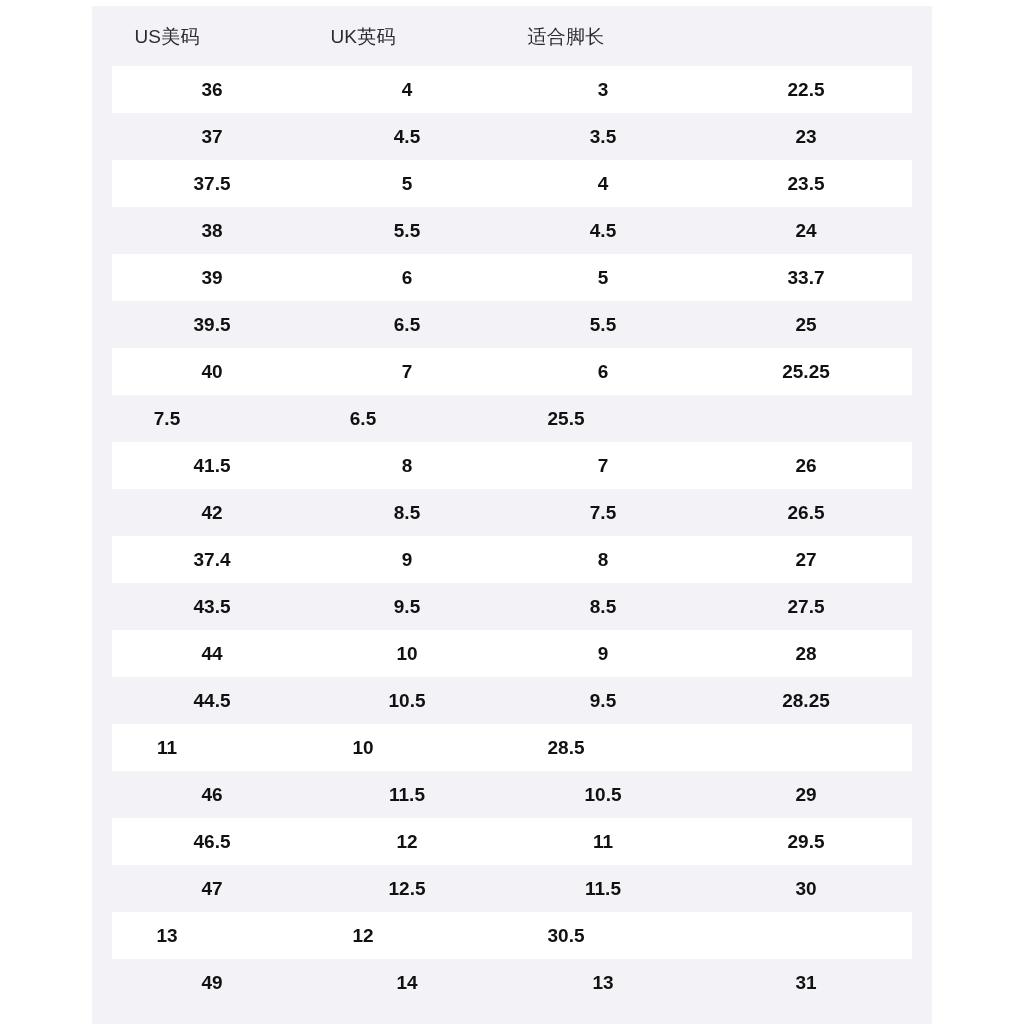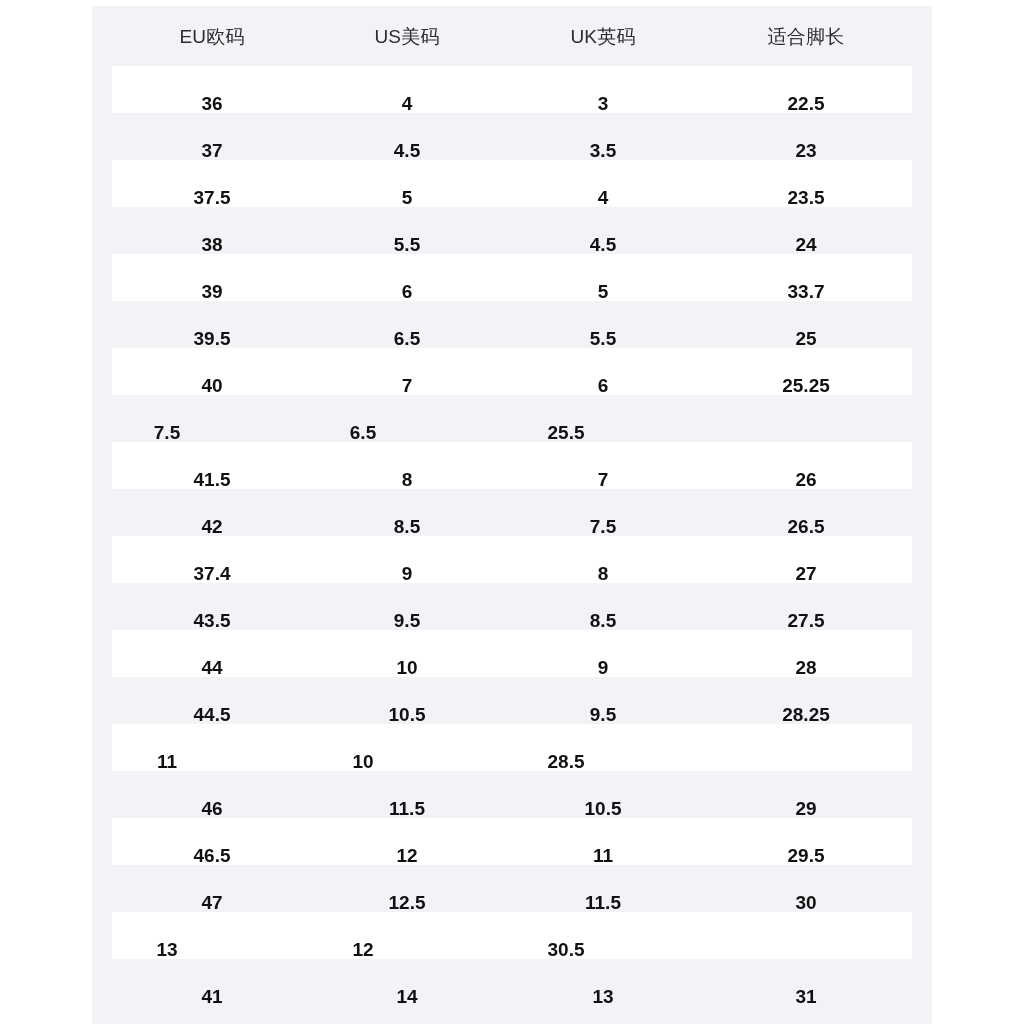--- a/index.html
+++ b/index.html
@@ -50,21 +50,21 @@
     line-height: 1;
   }
 
   
   #chart-body {
     position: relative;
   }
   .chart-row {
     display: flex;
     height: 47px;
-    align-items: flex-end;
+    align-items: center;
     background: #f3f2f7;
   }
   .chart-row.odd {
     background: transparent;
   }
   
   .chart-row.odd::before {
     content: "";
     position: absolute;
     left: 20px;
@@ -91,21 +91,20 @@
   .c3 { width: 164px; }   
 </style>
 </head>
 <body>
 
 <div id="page">
 
   <div id="size-chart-panel">
 
     <div id="chart-header">
-      <div class="hcell c0">EU欧码</div>
       <div class="hcell c1">US美码</div>
       <div class="hcell c2">UK英码</div>
       <div class="hcell c3">适合脚长</div>
     </div>
 
     <div id="chart-body">
         <div class="chart-row odd">
           <div class="cell c0">36</div>
           <div class="cell c1">4</div>
           <div class="cell c2">3</div>
@@ -210,21 +209,21 @@
           <div class="cell c1">12.5</div>
           <div class="cell c2">11.5</div>
           <div class="cell c3">30</div>
         </div>
         <div class="chart-row odd">
           <div class="cell c1">13</div>
           <div class="cell c2">12</div>
           <div class="cell c3">30.5</div>
         </div>
         <div class="chart-row even">
-          <div class="cell c0">41</div>
+          <div class="cell c0">49</div>
           <div class="cell c1">14</div>
           <div class="cell c2">13</div>
           <div class="cell c3">31</div>
         </div>
       </div>
 
   </div>
 
 </div>
 

